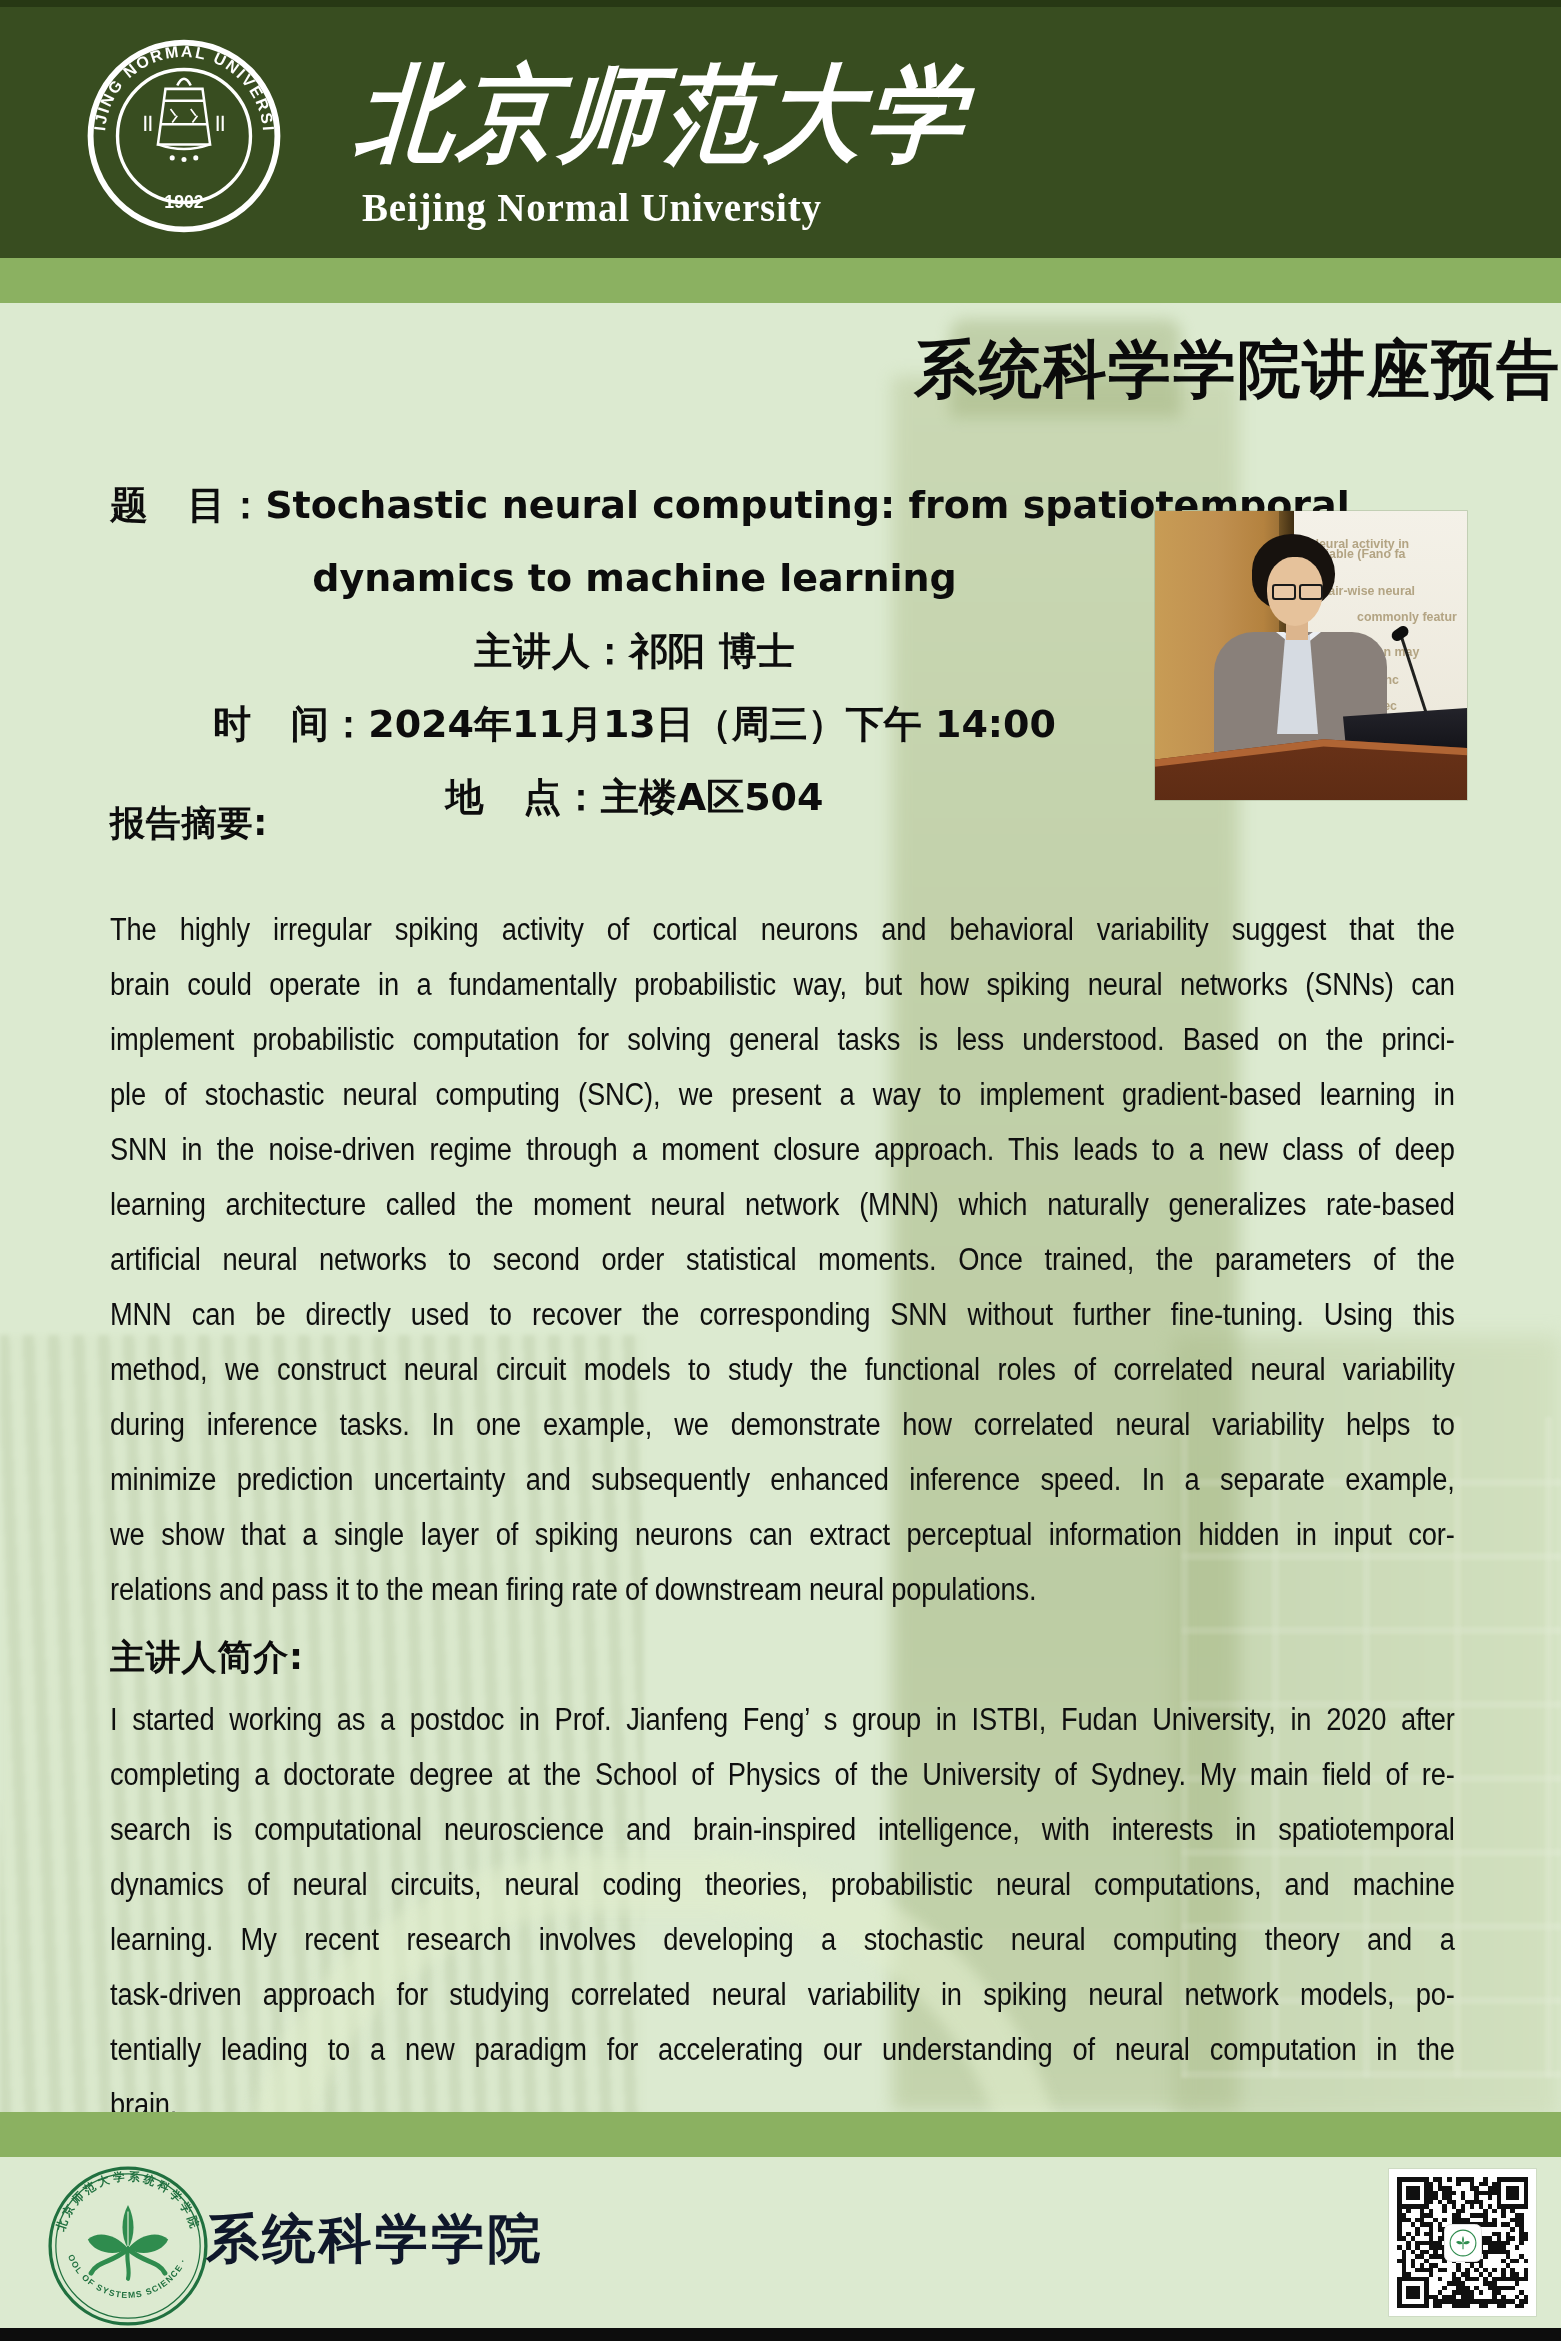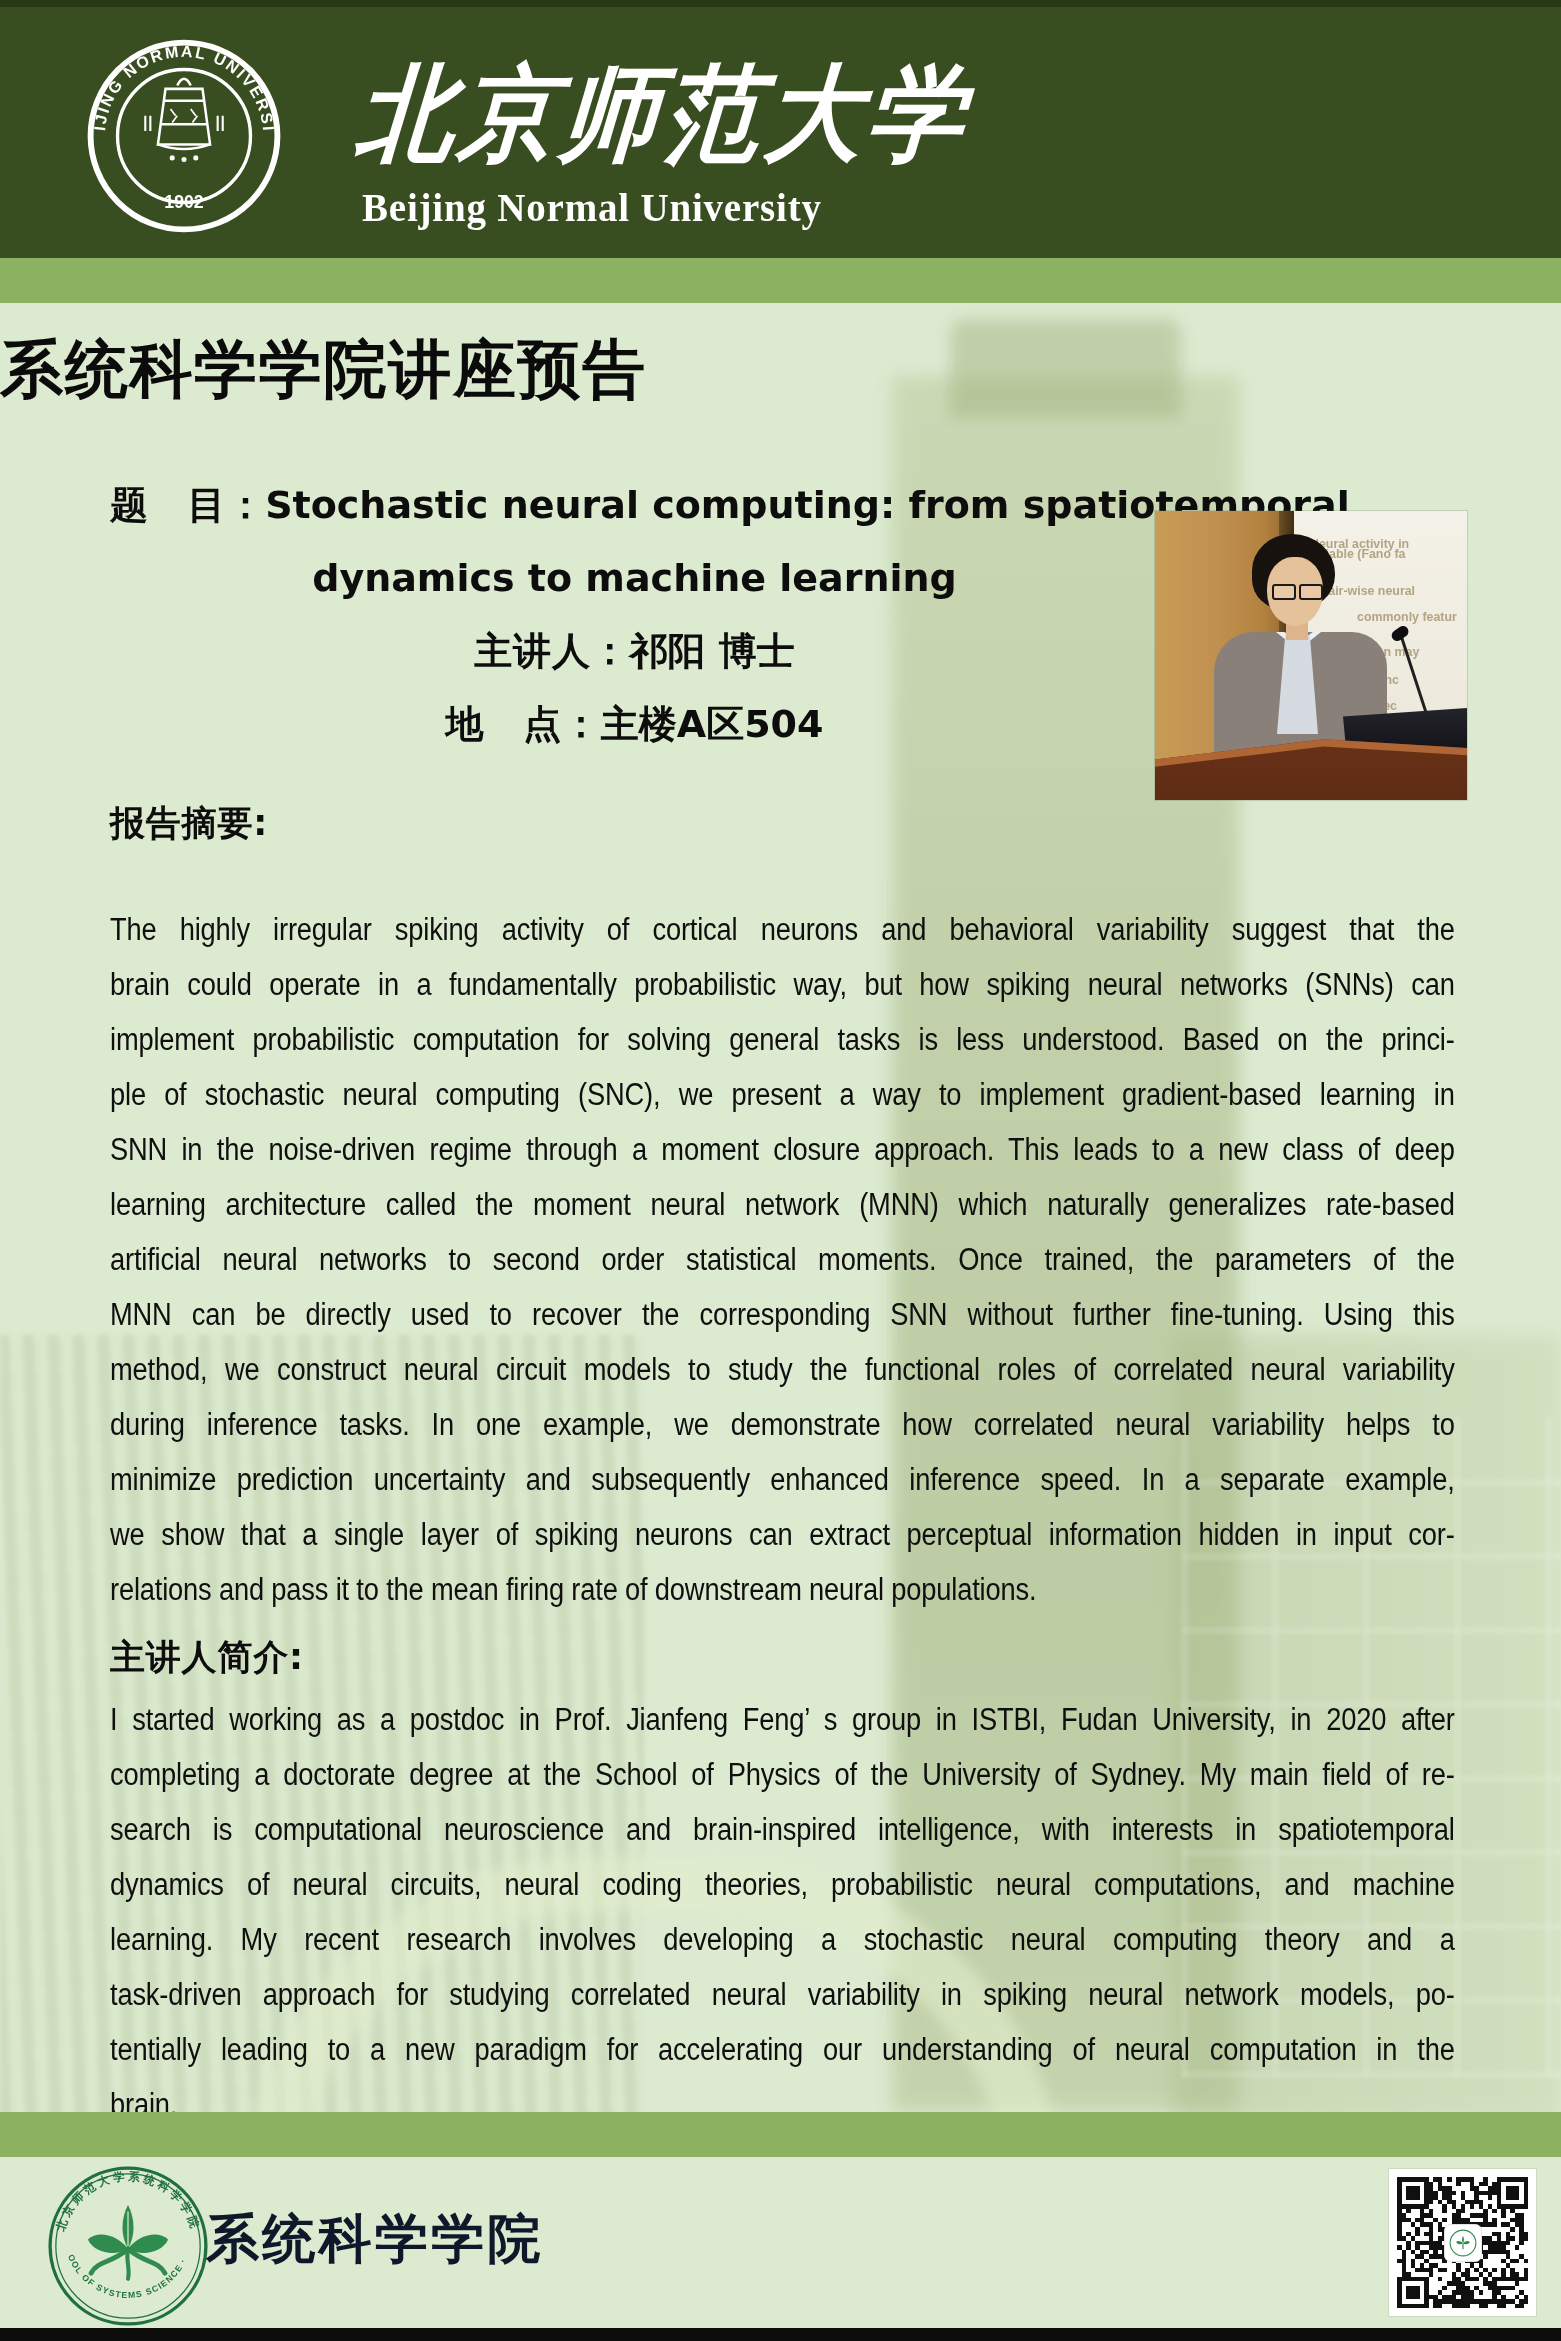--- a/index.html
+++ b/index.html
@@ -26,21 +26,21 @@
   .wm .tower-top{left:950px;top:16.5px;width:231px;height:99px;background:#9fb07a;opacity:.45;filter:blur(7.4px);border-radius:15px 15px 0 0;}
   .wm .wing{left:1173px;top:1033px;width:388px;height:785px;background:linear-gradient(90deg,#a9ba88,#c3d2a6);opacity:.4;filter:blur(10px);}
   .wm .grass{left:0;top:1033px;width:644px;height:785px;opacity:.30;filter:blur(2.5px);
      background:repeating-linear-gradient(88deg,rgba(130,150,95,.55) 0 11.6px,rgba(190,205,160,.25) 11.6px 25px);}
   .wm .arch{left:240px;top:1553px;width:710px;height:512px;border:58px solid rgba(225,238,205,.8);border-bottom:none;border-radius:355px 355px 0 0;opacity:.75;filter:blur(6.6px);}
   .wm .windows{left:1181px;top:1115px;width:380px;height:661px;opacity:.25;
      background:repeating-linear-gradient(0deg,rgba(255,255,255,.5) 0 6.6px,transparent 6.6px 74px),
                 repeating-linear-gradient(90deg,rgba(255,255,255,.5) 0 6.6px,transparent 6.6px 91px);filter:blur(1.7px);}
 
   
-  .page-title{left:0;top:327px;width:1561px;text-align:left;color:#0b0b0b;
+  .page-title{left:0;top:327px;width:1561px;text-align:right;color:#0b0b0b;
               font-family:"DejaVu Sans",sans-serif;font-size:63px;font-weight:bold;letter-spacing:1.7px;}
 
   
   .details{left:110px;top:469px;width:1049px;color:#0d0d0d;font-size:38px;font-weight:bold;
            font-family:"DejaVu Sans",sans-serif;text-align:center;}
   .details .dline{height:73px;line-height:73px;white-space:nowrap;}
   .details .lbl{letter-spacing:0.8px;}
 
   
   .photo{left:1155px;top:511px;width:312px;height:289px;overflow:hidden;background:#efece2;box-shadow:0 0 0 0.8px rgba(90,100,70,.25);}
@@ -125,20 +125,21 @@
   <div class="grass"></div>
   <div class="arch"></div>
 </div>
 
 <div class="abs page-title">系统科学学院讲座预告</div>
 
 <div class="abs details">
   <div class="dline"><span class="lbl">题　目：</span><span>Stochastic neural computing: from spatiotemporal</span></div>
   <div class="dline"><span>dynamics to machine learning</span></div>
   <div class="dline"><span class="lbl">主讲人：</span><span>祁阳 博士</span></div>
+  <div class="dline"><span class="lbl">时　间：</span><span>2024年11月13日（周三）下午 14:00</span></div>
   <div class="dline"><span class="lbl">地　点：</span><span>主楼A区504</span></div>
 </div>
 
 <div class="abs photo">
   <div class="ph-screen"></div>
   <div class="ph-wood"></div>
   <div class="ph-frame"></div>
   <div class="ph-slide" style="left:155px;top:26px;">Neural activity in</div>
   <div class="ph-slide" style="left:152px;top:36px;">variable (Fano fa</div>
   <div class="ph-slide" style="left:165px;top:73px;">Pair-wise neural</div>

